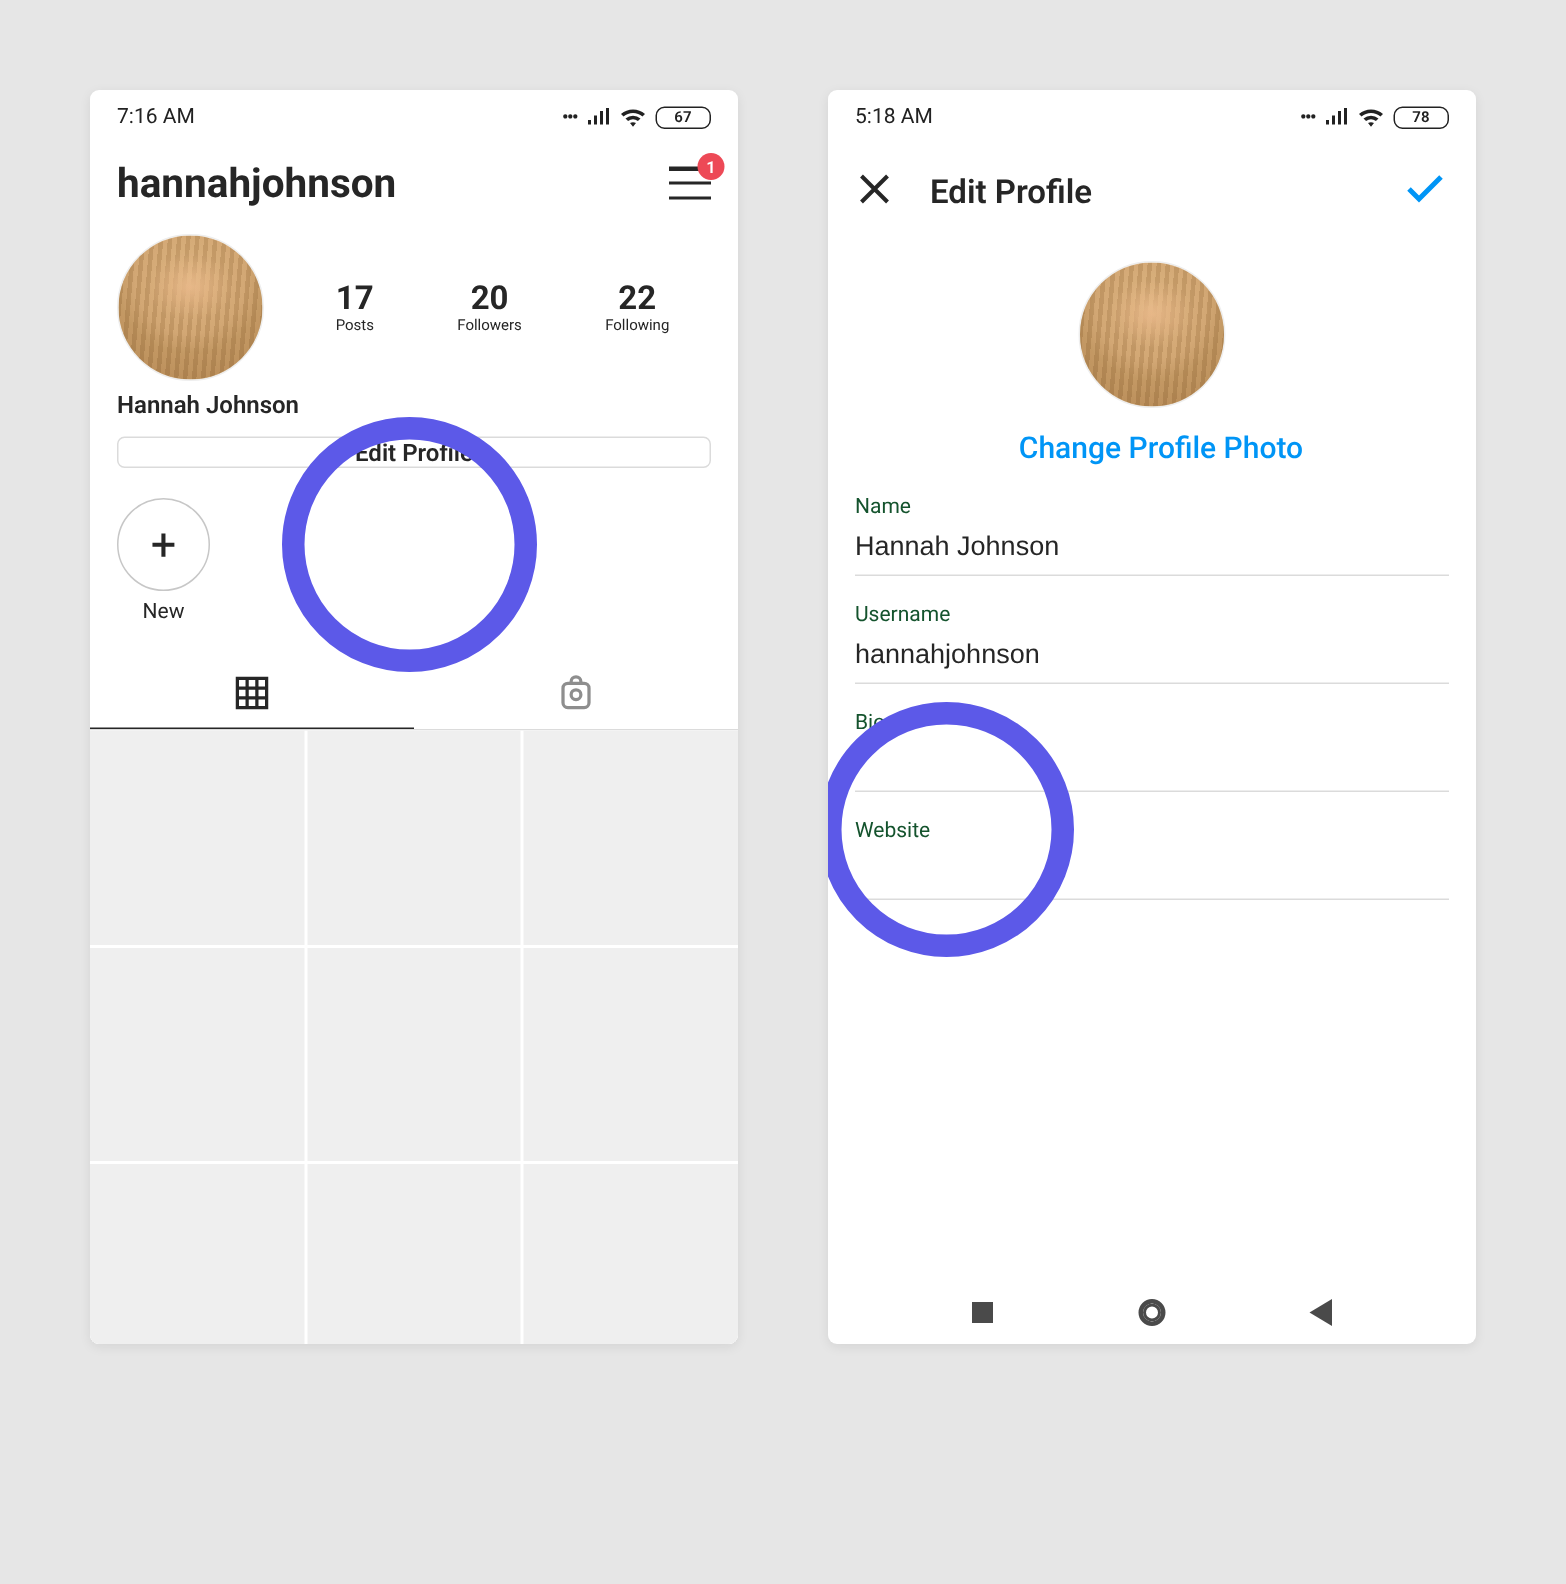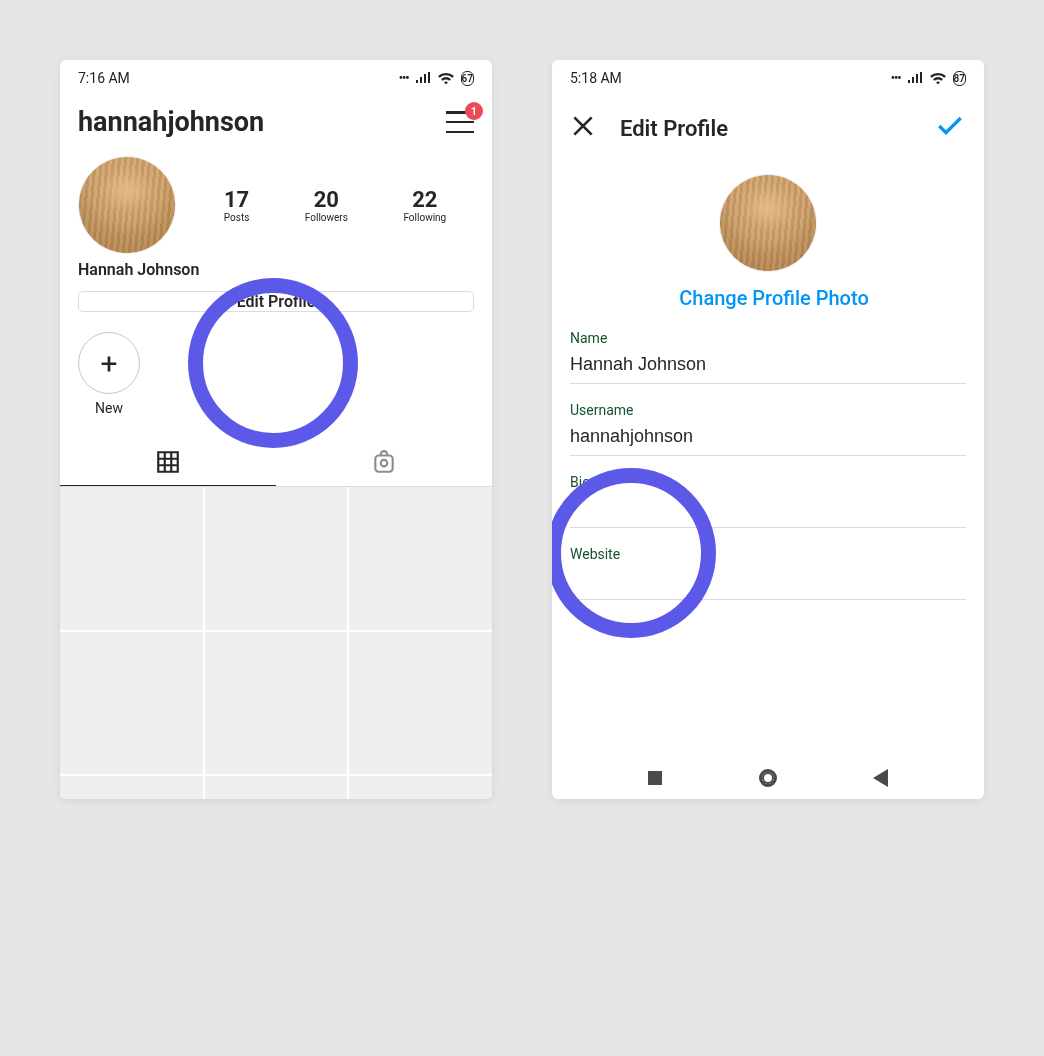--- a/index.html
+++ b/index.html
@@ -8,21 +8,21 @@
     font-family: -apple-system, BlinkMacSystemFont, "Segoe UI", Roboto, Helvetica, Arial, sans-serif;
     width: 1044px;
     height: 1056px;
     display: flex;
     gap: 60px;
     padding: 60px;
   }
   .phone {
     background: #fff;
     width: 432px;
-    height: 739px;
+    height: 836px;
     border-radius: 6px;
     box-shadow: 0 2px 8px rgba(0,0,0,0.08);
     position: relative;
     overflow: hidden;
     display: flex;
     flex-direction: column;
   }
   
   .statusbar {
     height: 36px;
@@ -31,21 +31,21 @@
     justify-content: space-between;
     padding: 0 18px;
     font-size: 14px;
     color: #222;
   }
   .statusbar .right { display: flex; align-items: center; gap: 6px; }
   .dots { letter-spacing: -1px; font-weight: bold; font-size: 12px; }
   .signal, .wifi { display: inline-flex; align-items: center; }
   .batt {
     border: 1.5px solid #222; border-radius: 6px;
-    font-size: 10px; padding: 0 0; line-height: 13px; font-weight: 600;
+    font-size: 10px; padding: 0 12px; line-height: 13px; font-weight: 600;
   }
   
   .profile-header {
     display: flex;
     align-items: center;
     justify-content: space-between;
     padding: 10px 18px 0 18px;
   }
   .username-title {
     font-size: 27px;
@@ -286,21 +286,21 @@
       <span class="signal">
         <svg width="16" height="12" viewBox="0 0 16 12">
             <path d="M1 11h2V8H1zM5 11h2V5H5zM9 11h2V2H9zM13 11h2V0h-2z" fill="#222"></path>
           </svg>
       </span>
       <span class="wifi">
         <svg width="18" height="13" viewBox="0 0 18 13">
             <path d="M9 12.5 L11 10 A4 4 0 0 0 7 10 Z M4 7 A8 8 0 0 1 14 7 L12.3 8.7 A5.5 5.5 0 0 0 5.7 8.7 Z M1 4 A12 12 0 0 1 17 4 L15.3 5.7 A9.5 9.5 0 0 0 2.7 5.7 Z" fill="#222"></path>
           </svg>
       </span>
-      <span class="batt">87</span>
+      <span class="batt">78</span>
     </span>
   </div>
 
   <div class="edit-header">
     <span class="close-x">
       <svg width="26" height="26" viewBox="0 0 24 24">
           <path d="M4 4l16 16M20 4L4 20" stroke="#262626" stroke-width="2.5"></path>
         </svg>
     </span>
     <span class="title" style="flex:1; margin-left:24px;">Edit Profile</span>

